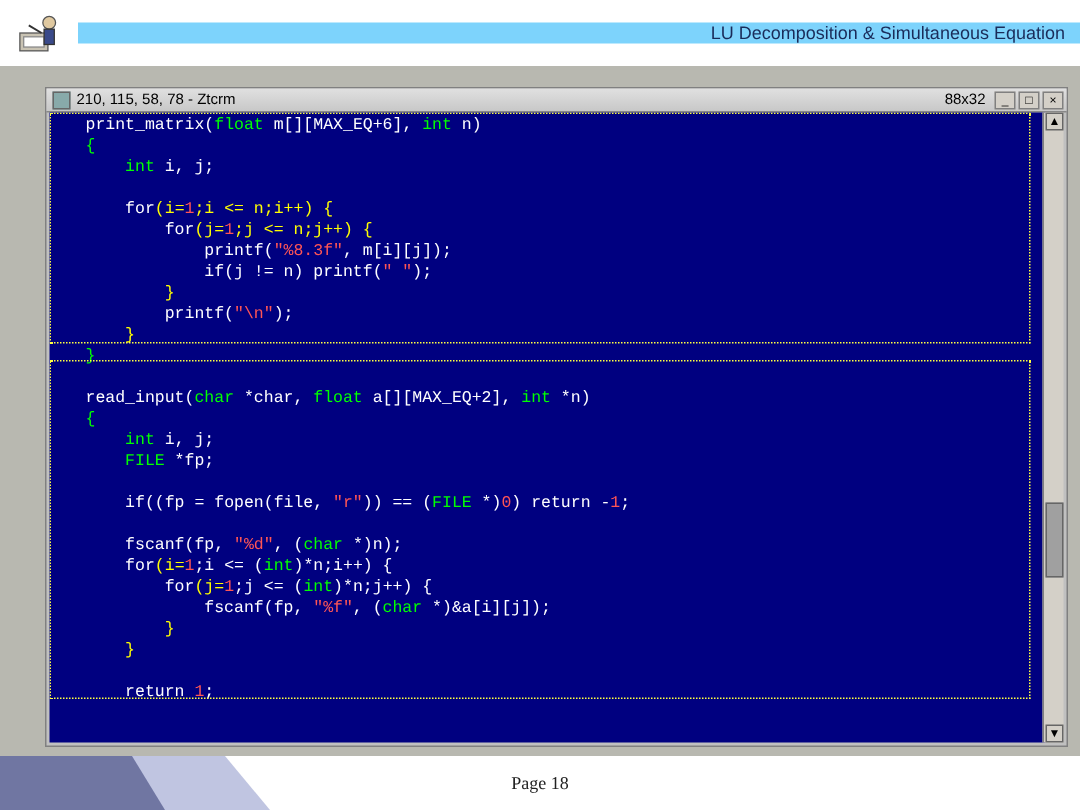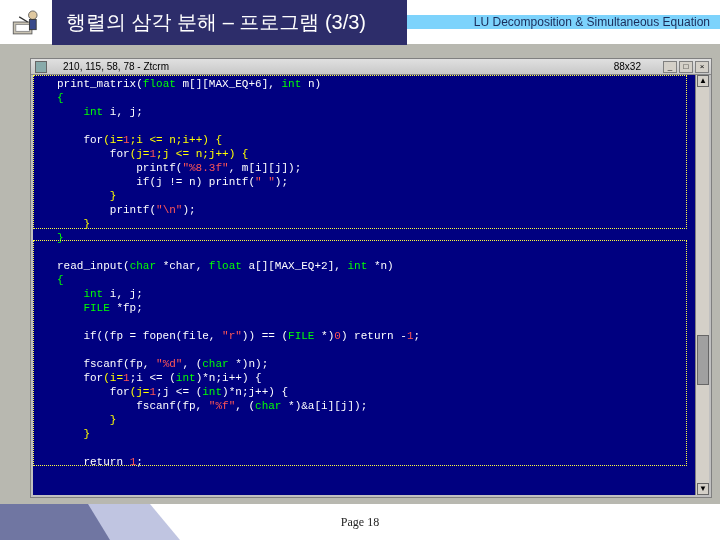--- a/index.html
+++ b/index.html
@@ -52,39 +52,38 @@
     border: 1px solid #808080;
   }
   .win-titlebar {
     background: linear-gradient(to bottom, #e0e0e0, #c8c8c8);
     height: 16px;
     display: flex;
     align-items: center;
     font-size: 10px;
     padding-left: 4px;
     border-bottom: 1px solid #888;
-    gap: 12px;
   }
   .win-ticon {
     width: 12px; height: 12px;
     background: #8aa;
     margin-right: 4px;
     border: 1px solid #666;
   }
   .win-right {
     margin-left: auto;
     display: flex;
     align-items: center;
     gap: 2px;
     padding-right: 2px;
   }
   .win-right .dim {
     font-size: 10px;
     color: #000;
-    margin-right: 20px;
+    margin-right: 4px;
   }
   .win-btn {
     width: 14px; height: 12px;
     background: #d4d0c8;
     border: 1px solid #808080;
     font-size: 8px;
     line-height: 10px;
     text-align: center;
     cursor: default;
   }
@@ -192,21 +191,20 @@
 <div class="slide-header">
   <div class="header-icon">
     <svg viewBox="0 0 40 40">
       <rect x="5" y="20" width="22" height="14" fill="#c9c3b3" stroke="#555"></rect>
       <rect x="8" y="23" width="16" height="8" fill="#fff" stroke="#888"></rect>
       <circle cx="28" cy="12" r="5" fill="#e0c9a0" stroke="#555"></circle>
       <rect x="24" y="17" width="8" height="12" fill="#3a4a8a" stroke="#333"></rect>
       <line x1="22" y1="20" x2="12" y2="14" stroke="#333" stroke-width="1.5"></line>
     </svg>
   </div>
-  <div class="slide-title">행렬의 삼각 분해 – 프로그램 (3/3)</div>
   <div class="header-right">LU Decomposition &amp; Simultaneous Equation</div>
 </div>
 
 <div class="window-area">
   <div class="win-titlebar">
     <div class="win-ticon"></div>
     <span>210, 115, 58, 78 - Ztcrm</span>
     <div class="win-right">
       <span class="dim">88x32</span>
       <div class="win-btn">_</div>

